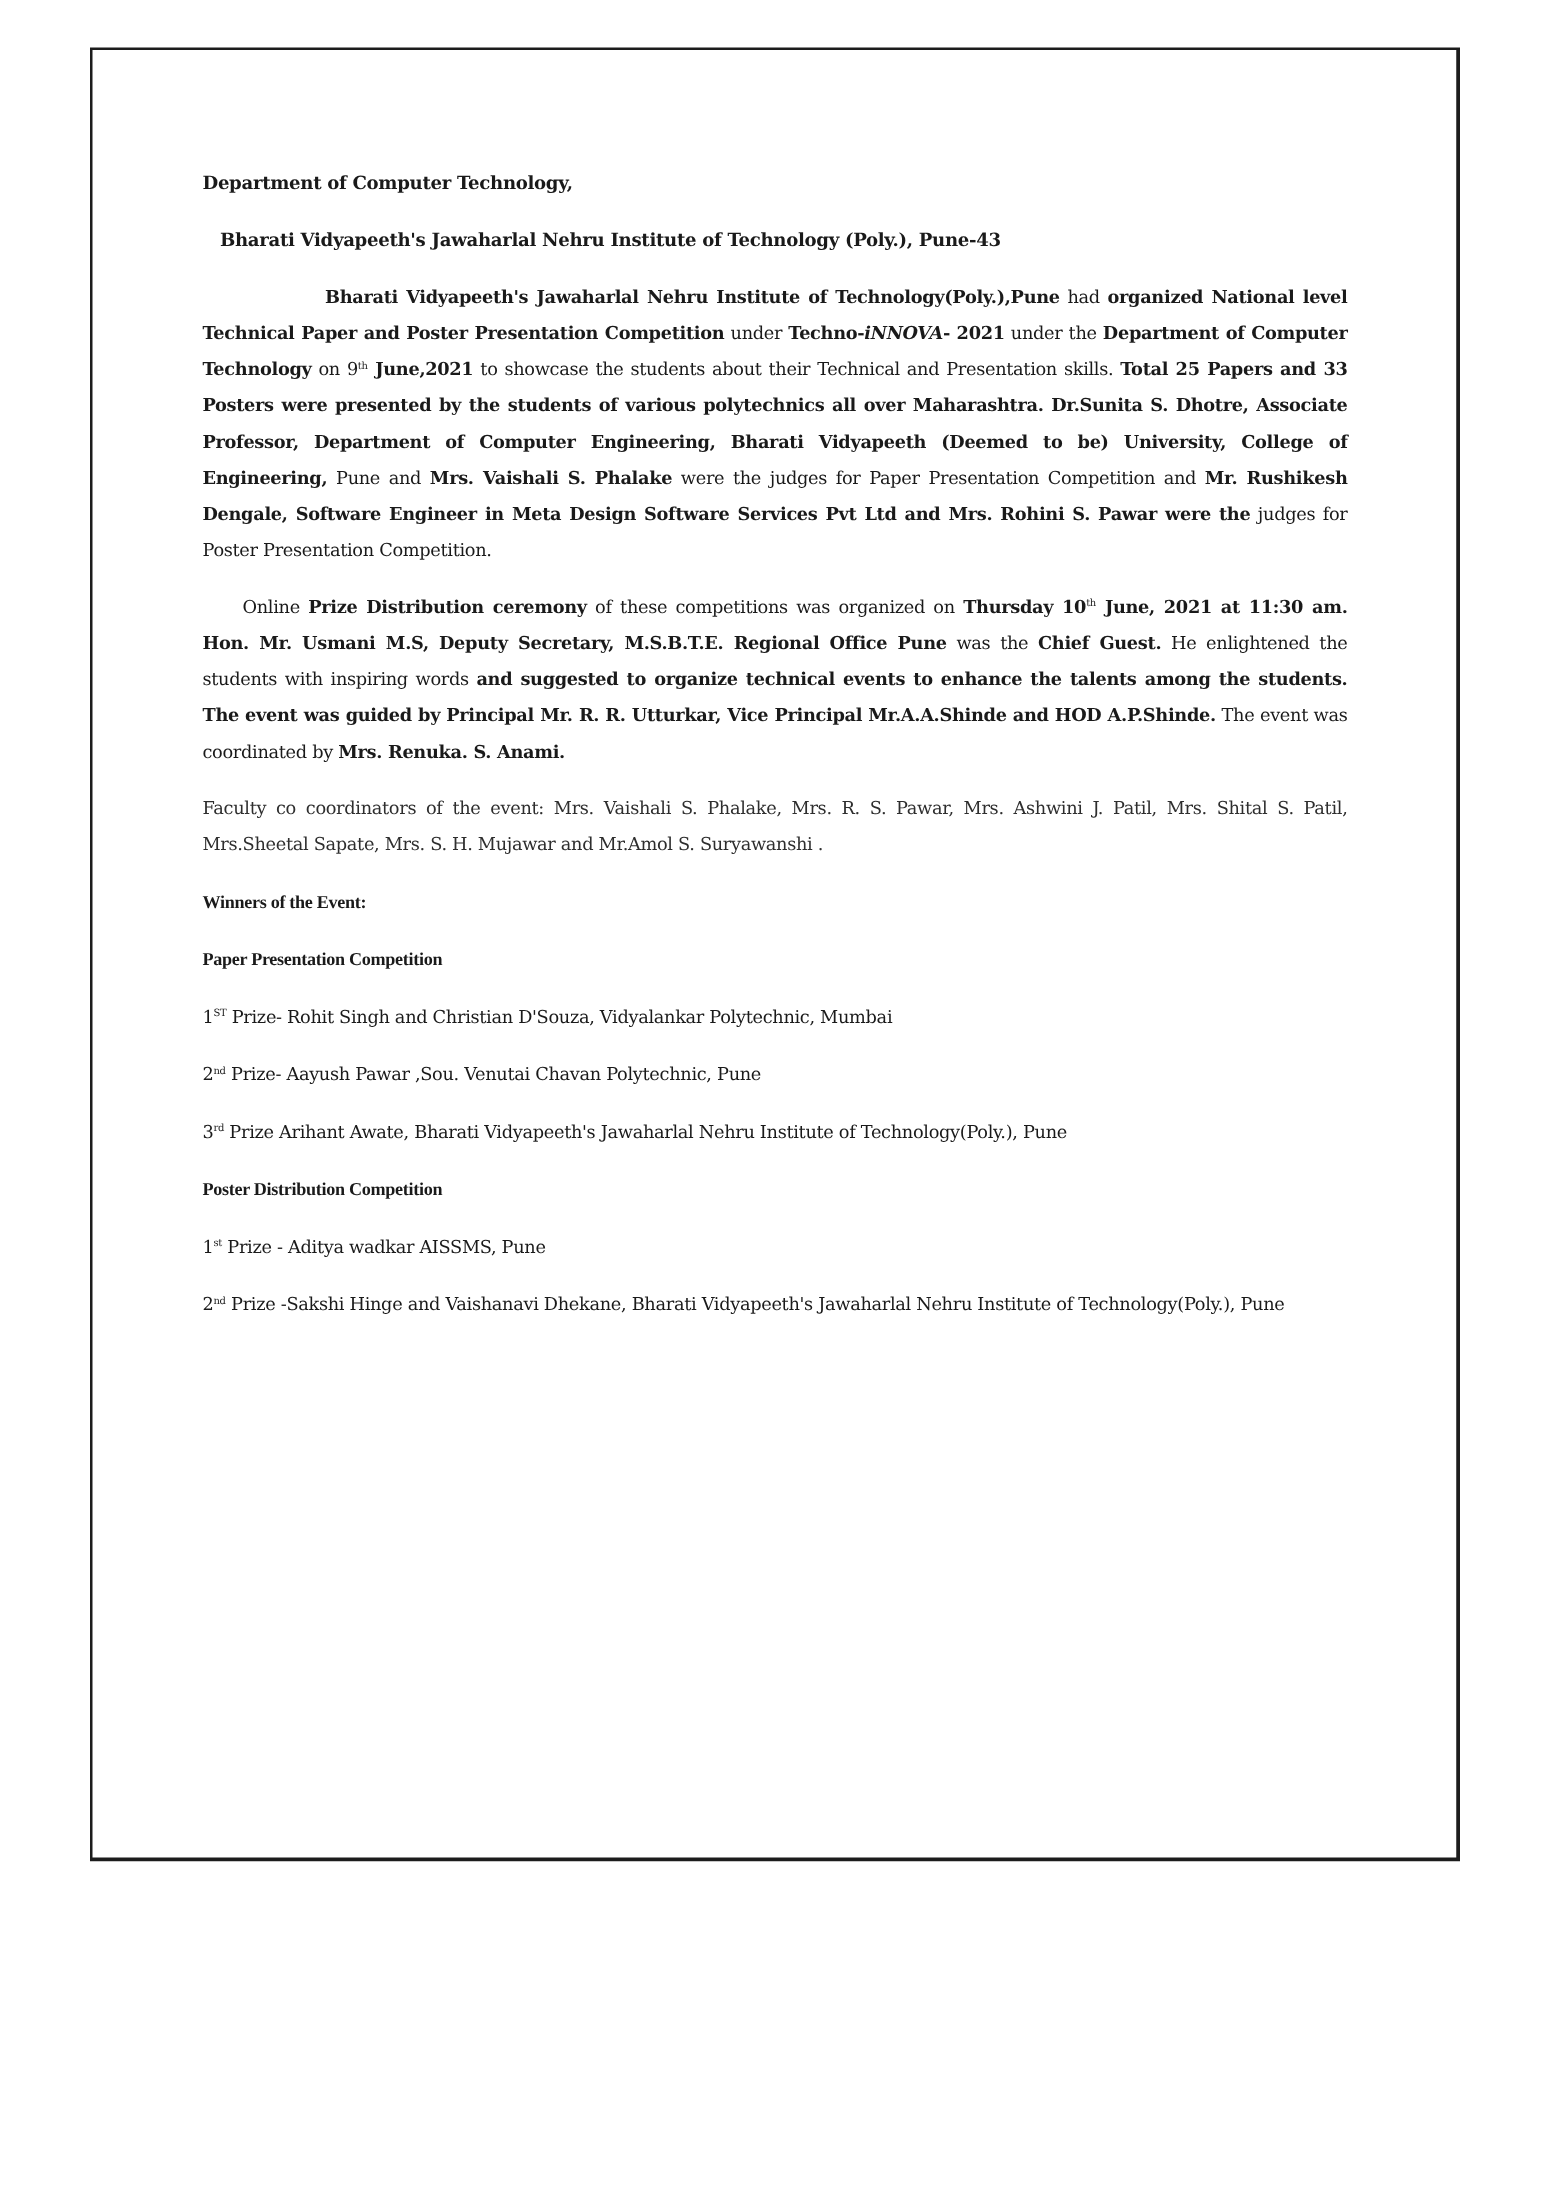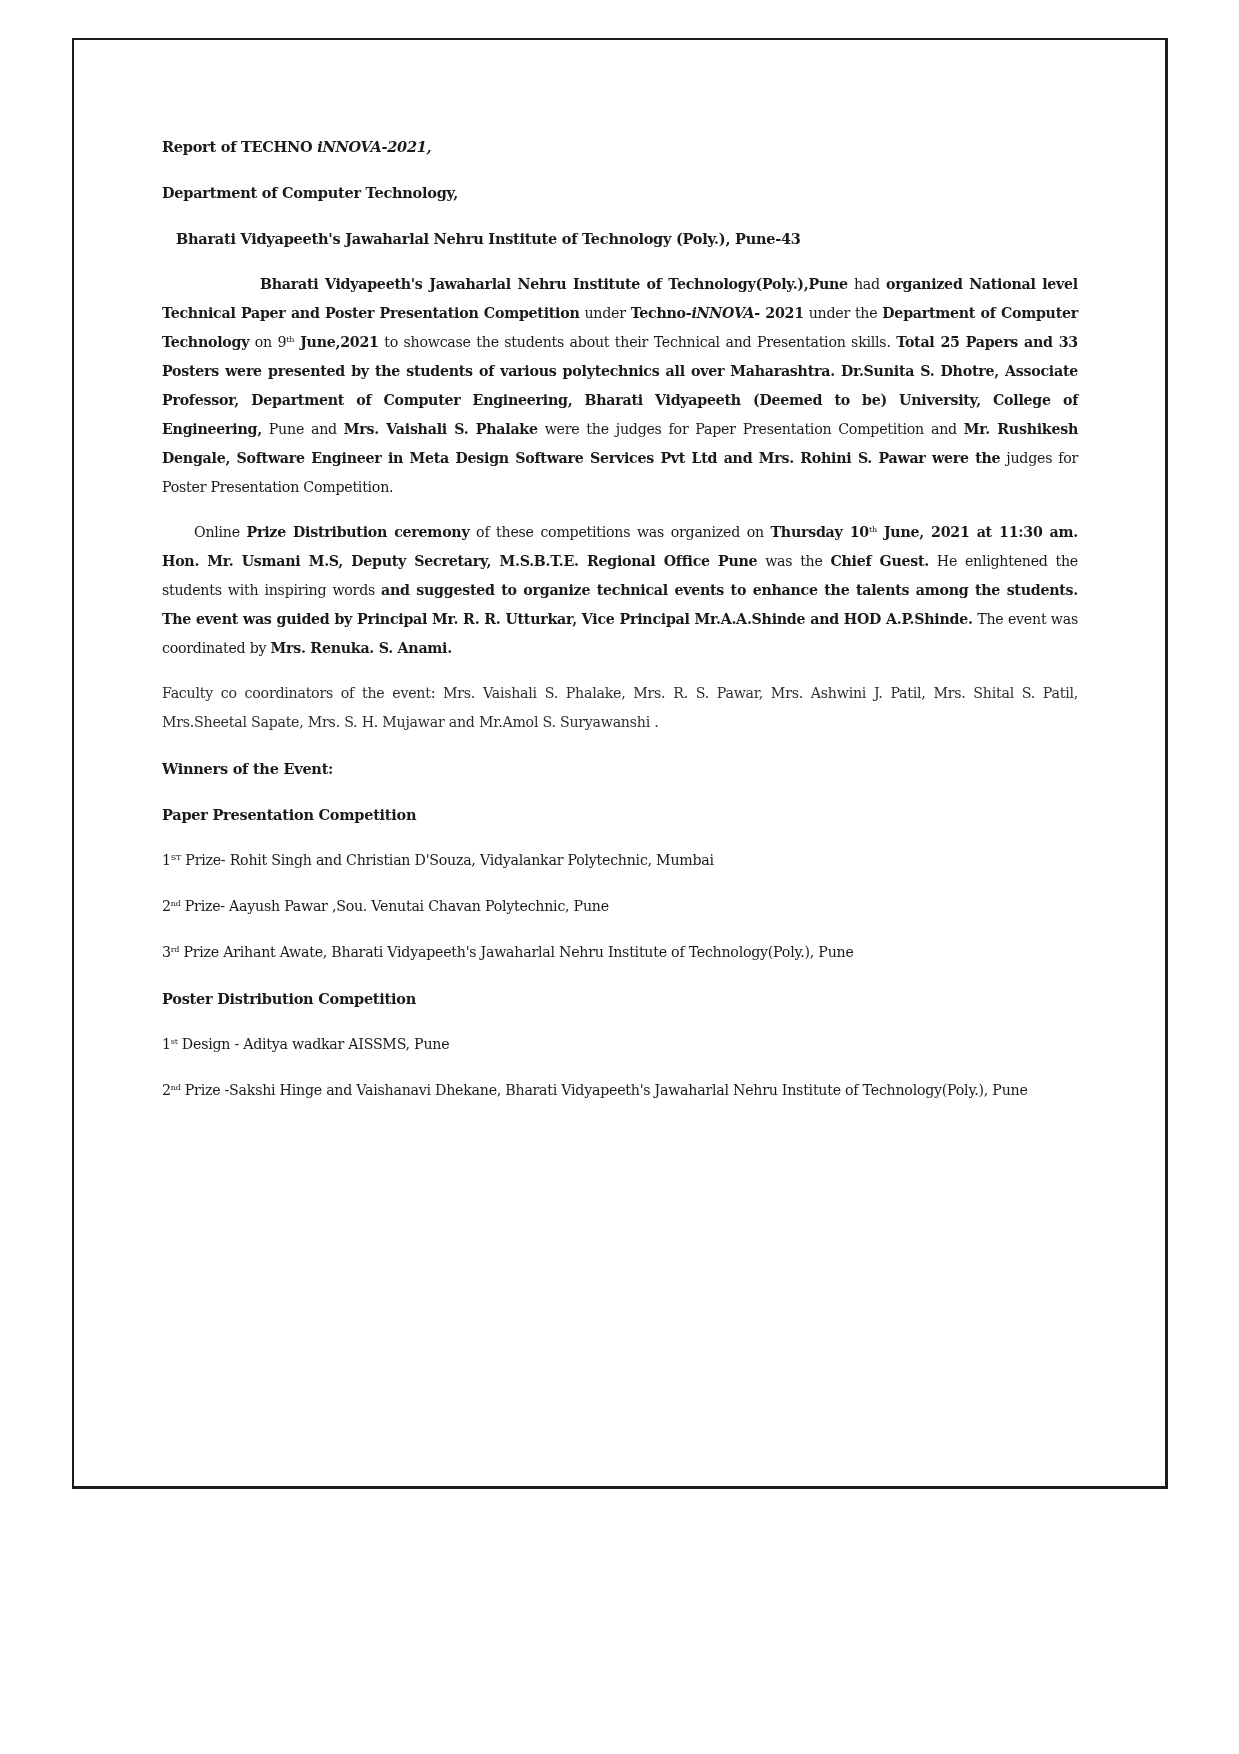--- a/index.html
+++ b/index.html
@@ -44,20 +44,21 @@
   .para {
     text-align: justify;
     margin: 16px 0 13px 0;
   }
   .para.indent-big { text-indent: 98px; }
   .para.indent-small { text-indent: 32px; }
   .section-title {
     font-weight: bold;
     margin: 0 0 17px 0;
     font-size: 14.5px;
+    font-family: Liberation Serif, serif;
   }
   .prize-line {
     margin: 0 0 17px 0;
   }
   .prize-line.wrap { margin-bottom: 0; }
   b { font-weight: bold; }
   i { font-style: italic; }
   sup {
     font-size: 8px;
     line-height: 0;
@@ -65,21 +66,20 @@
   }
   .light { color: #2e2e2e; }
 </style>
 </head>
 <body>
 
 <div class="page-frame"></div>
 
 <div class="content">
 
-  <p class="heading-line"><span>Report of TECHNO </span><i>iNNOVA-2021,</i></p>
 
   <p class="heading-line">Department of Computer Technology,</p>
 
   <p class="heading-line inst">Bharati Vidyapeeth's  Jawaharlal  Nehru Institute of Technology (Poly.), Pune-43</p>
 
   <p class="para indent-big"><b>Bharati  Vidyapeeth's  Jawaharlal Nehru Institute of Technology(Poly.),Pune</b><span> had </span><b>organized  National level Technical Paper and Poster Presentation Competition</b><span> under </span><b>Techno-</b><b><i>iNNOVA</i></b><b>- 2021</b><span> under the </span><b>Department of Computer Technology</b><span> on </span><span>9</span><sup>th</sup><b> June,2021</b><span> to showcase the students about their Technical and Presentation skills. </span><b>Total 25 Papers and 33 Posters were presented by the students of various polytechnics all over  Maharashtra. Dr.Sunita S. Dhotre, Associate Professor, Department of Computer Engineering, Bharati Vidyapeeth (Deemed to be) University, College of Engineering,</b><span> Pune and </span><b>Mrs. Vaishali S. Phalake</b><span> were the judges for Paper Presentation Competition and </span><b>Mr. Rushikesh Dengale, Software Engineer in Meta Design Software Services Pvt Ltd and Mrs. Rohini S. Pawar were the</b><span> judges for Poster Presentation Competition.</span></p>
 
   <p class="para indent-small"><span>Online </span><b>Prize Distribution ceremony</b><span> of these competitions was organized on </span><b>Thursday 10</b><sup>th</sup><b> June, 2021 at 11:30 am. Hon. Mr. Usmani M.S, Deputy Secretary, M.S.B.T.E. Regional Office Pune</b><span> was the </span><b>Chief Guest.</b><span> He enlightened the students with inspiring words </span><b>and suggested  to organize technical events to enhance the talents among the students. The event was guided by Principal Mr. R. R. Utturkar, Vice Principal  Mr.A.A.Shinde and HOD A.P.Shinde.</b><span> The event was coordinated by </span><b>Mrs. Renuka. S. Anami.</b></p>
 
   <p class="para light" style="margin-bottom:17px;">Faculty co coordinators of the event: Mrs. Vaishali S. Phalake, Mrs. R. S. Pawar, Mrs. Ashwini J. Patil, Mrs. Shital  S. Patil, Mrs.Sheetal Sapate, Mrs. S. H. Mujawar and Mr.Amol S. Suryawanshi .</p>
@@ -89,17 +89,17 @@
   <p class="section-title">Paper Presentation Competition</p>
 
   <p class="prize-line"><span>1</span><sup>ST</sup><span> Prize- Rohit Singh and Christian D'Souza, Vidyalankar Polytechnic, Mumbai</span></p>
 
   <p class="prize-line"><span>2</span><sup>nd</sup><span> Prize- Aayush Pawar ,Sou. Venutai Chavan Polytechnic, Pune</span></p>
 
   <p class="prize-line"><span>3</span><sup>rd</sup><span> Prize Arihant Awate, Bharati Vidyapeeth's Jawaharlal Nehru Institute of Technology(Poly.), Pune</span></p>
 
   <p class="section-title">Poster Distribution Competition</p>
 
-  <p class="prize-line"><span>1</span><sup>st</sup><span> Design - Aditya wadkar AISSMS, Pune</span></p>
+  <p class="prize-line"><span>1</span><sup>st</sup><span> Prize - Aditya wadkar AISSMS, Pune</span></p>
 
   <p class="prize-line wrap"><span>2</span><sup>nd</sup><span> Prize -Sakshi Hinge and Vaishanavi Dhekane, Bharati Vidyapeeth's Jawaharlal Nehru Institute of Technology(Poly.), Pune</span></p>
 
 </div>
 
 </body></html>

